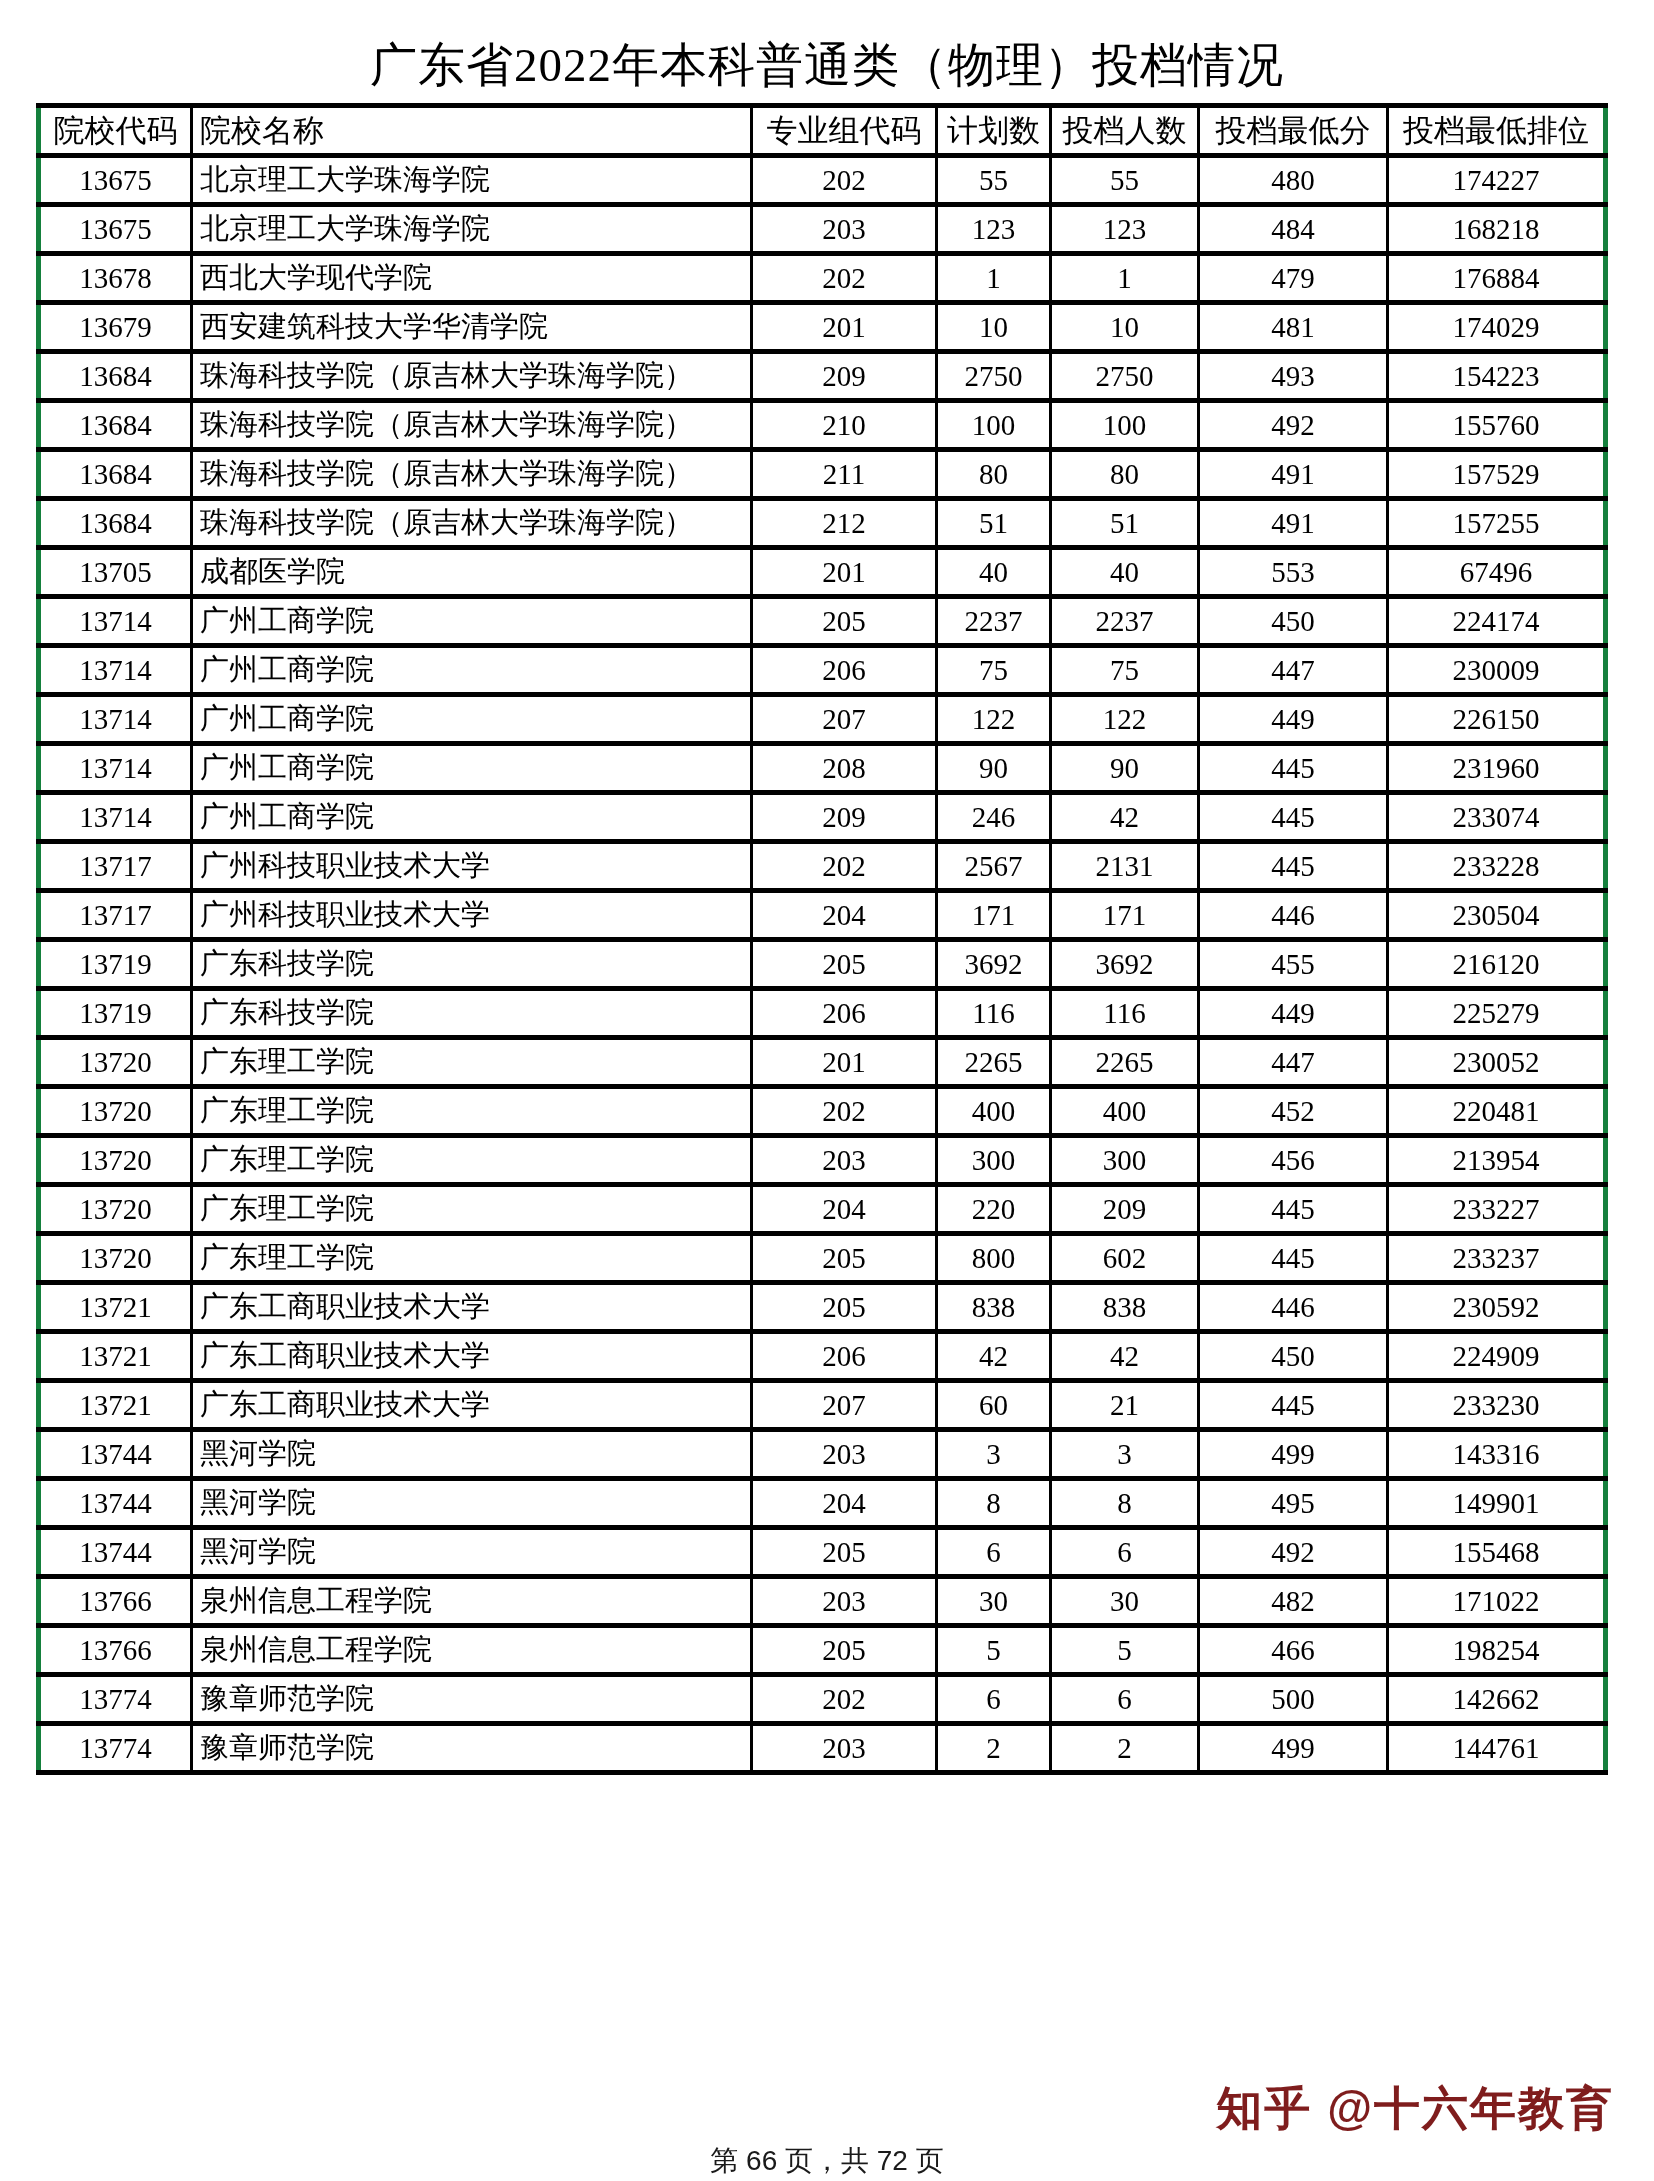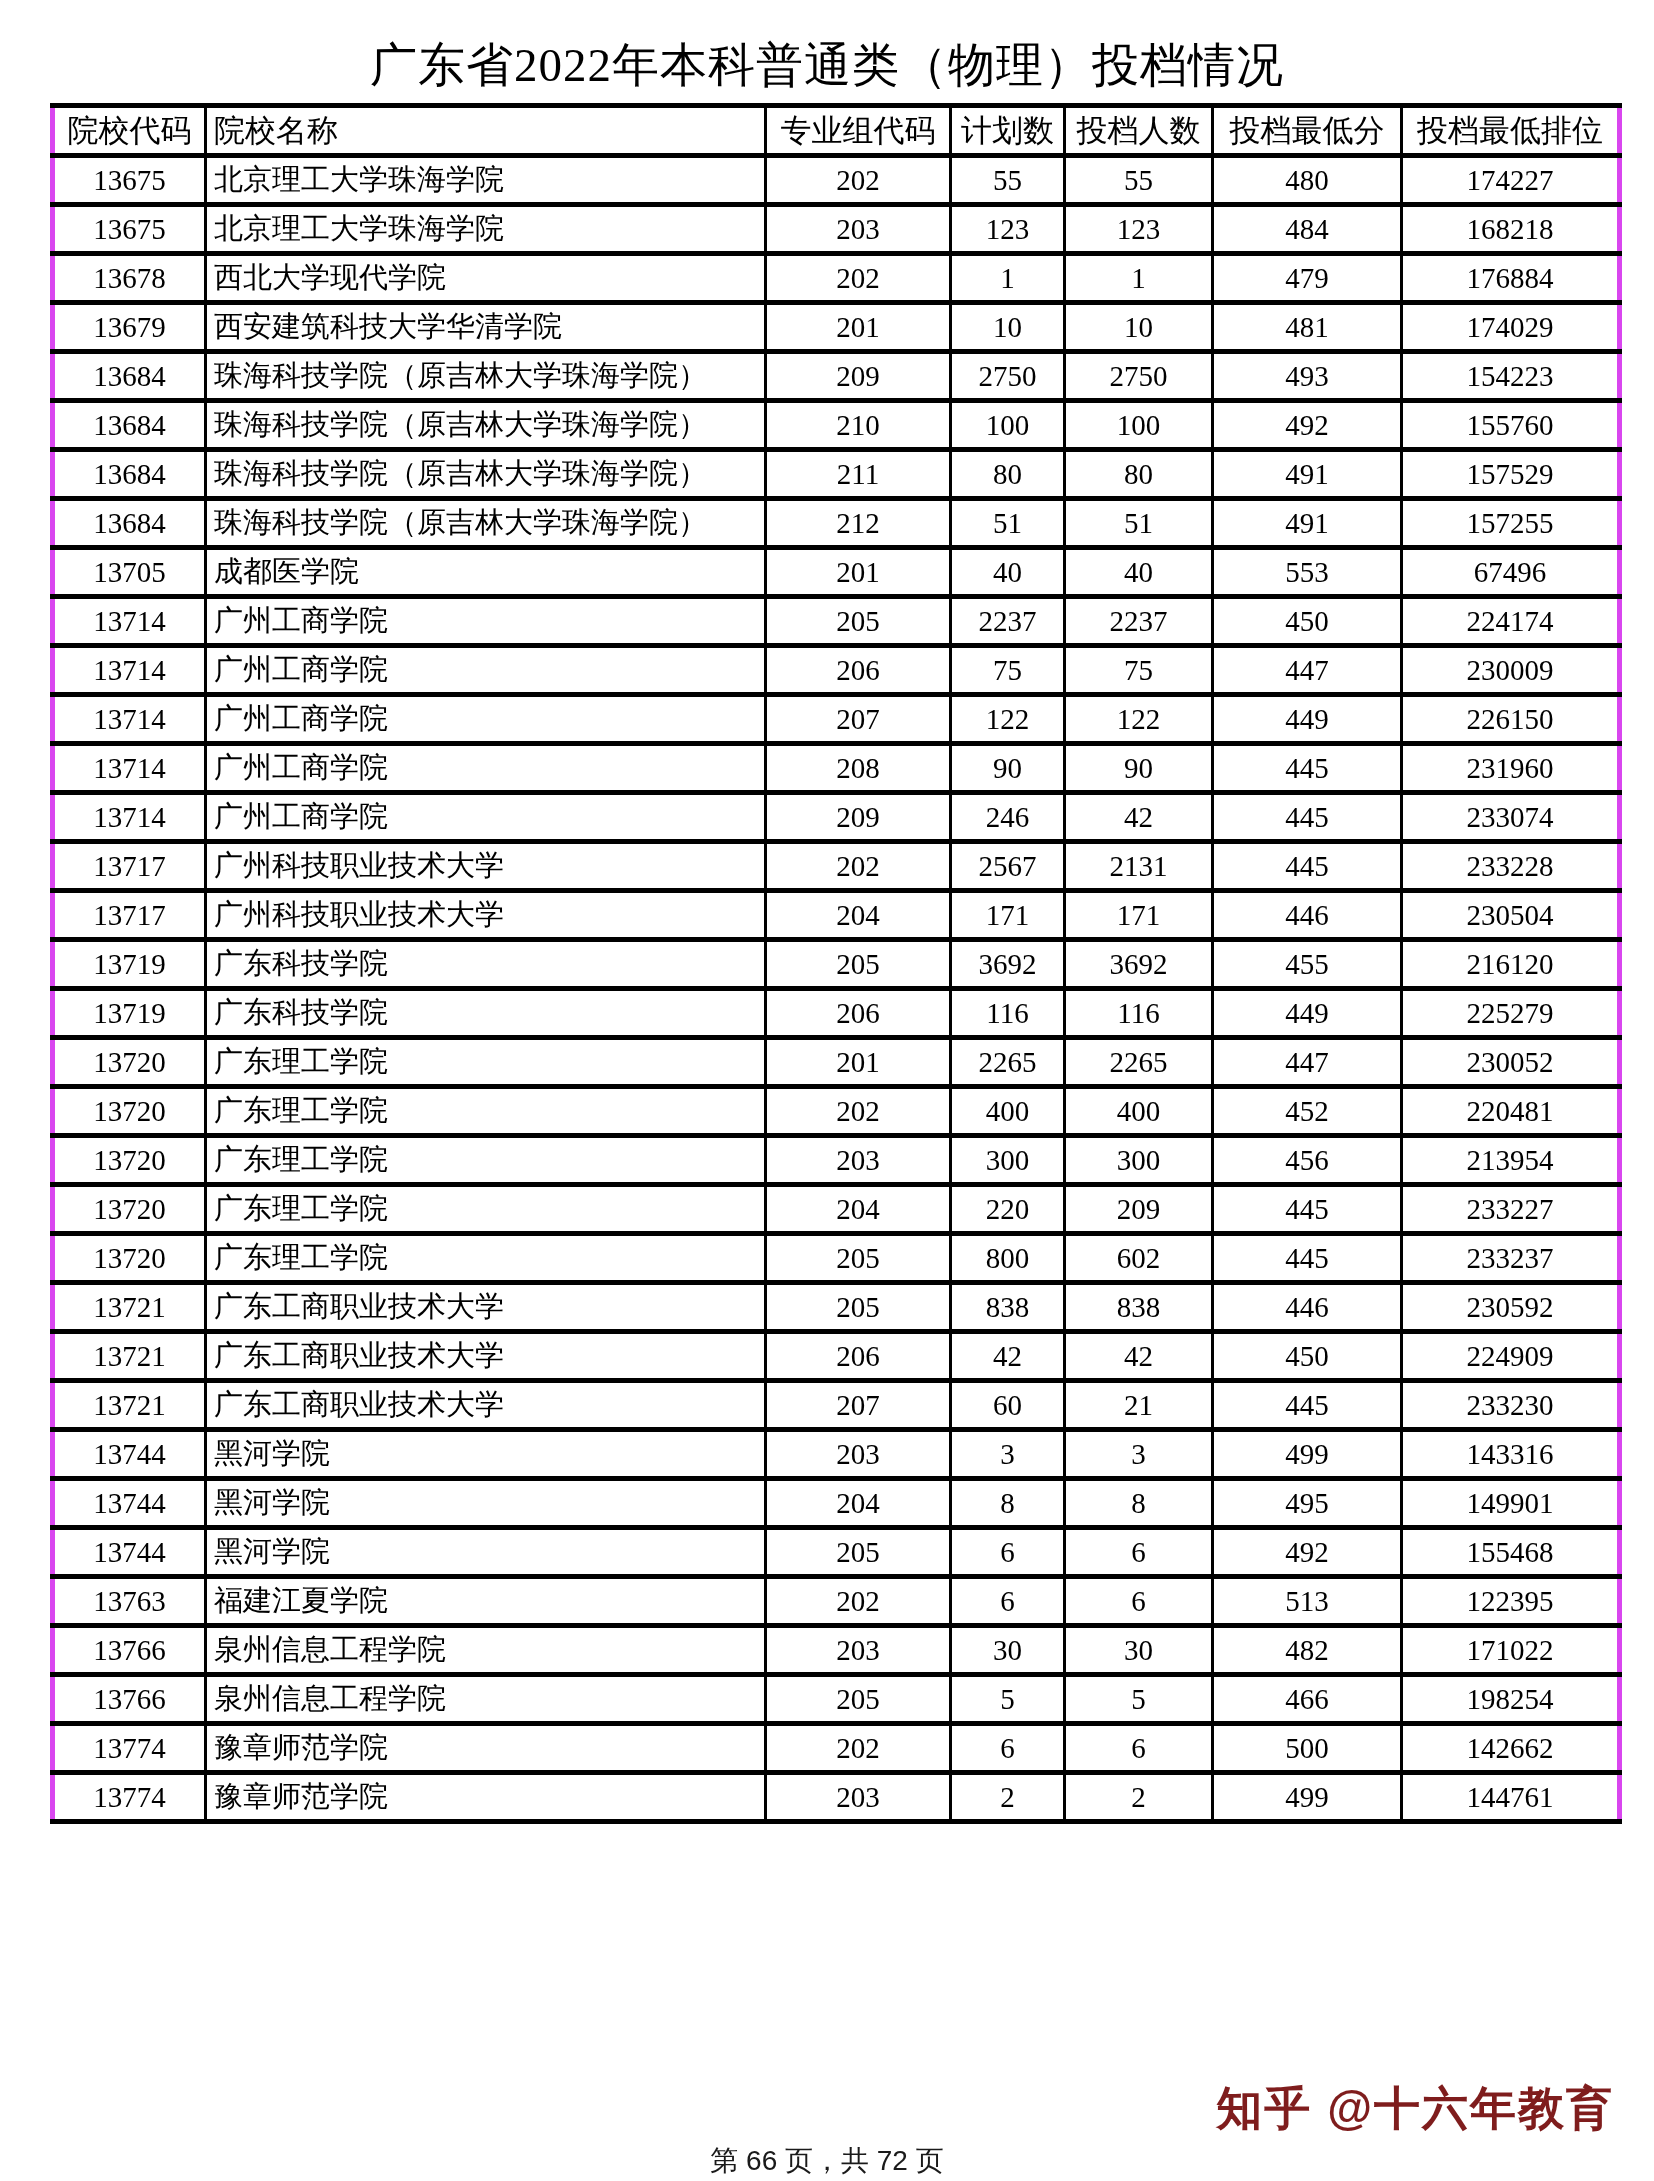--- a/index.html
+++ b/index.html
@@ -16,25 +16,25 @@
     top: 34px; left: 0;
     width: 1654px;
     text-align: center;
     font-size: 47px;
     font-weight: normal;
     letter-spacing: 1px;
     white-space: nowrap;
   }
   table.admission {
     position: absolute;
-    left: 50px; top: 103px;
+    left: 36px; top: 103px;
     width: 1567px;
     border-collapse: collapse;
     table-layout: fixed;
-    border: 5px solid #d946ef;
+    border: 5px solid #15803d;
   }
   table.admission th, table.admission td {
     border-left: 3px solid #000;
     border-right: 3px solid #000;
     border-top: 5px solid #000;
     border-bottom: 5px solid #000;
     overflow: hidden;
     white-space: nowrap;
     vertical-align: middle;
     text-align: center;
@@ -359,29 +359,20 @@
       <tr>
         <td>13744</td>
         <td>黑河学院</td>
         <td>205</td>
         <td>6</td>
         <td>6</td>
         <td>492</td>
         <td>155468</td>
       </tr>
       <tr>
-        <td>13763</td>
-        <td>福建江夏学院</td>
-        <td>202</td>
-        <td>6</td>
-        <td>6</td>
-        <td>513</td>
-        <td>122395</td>
-      </tr>
-      <tr>
         <td>13766</td>
         <td>泉州信息工程学院</td>
         <td>203</td>
         <td>30</td>
         <td>30</td>
         <td>482</td>
         <td>171022</td>
       </tr>
       <tr>
         <td>13766</td>

